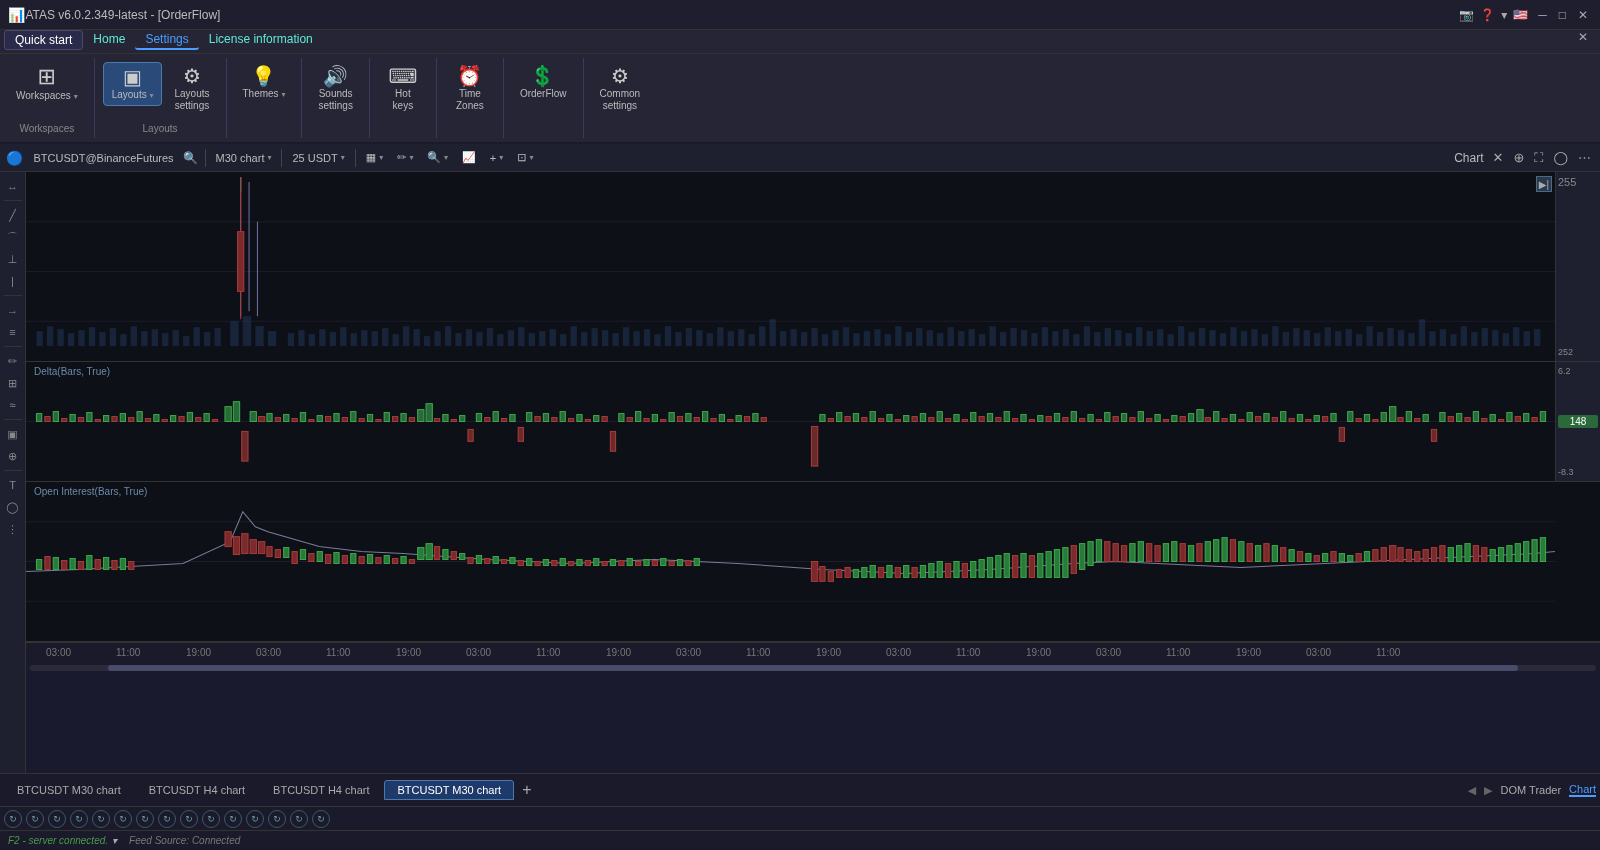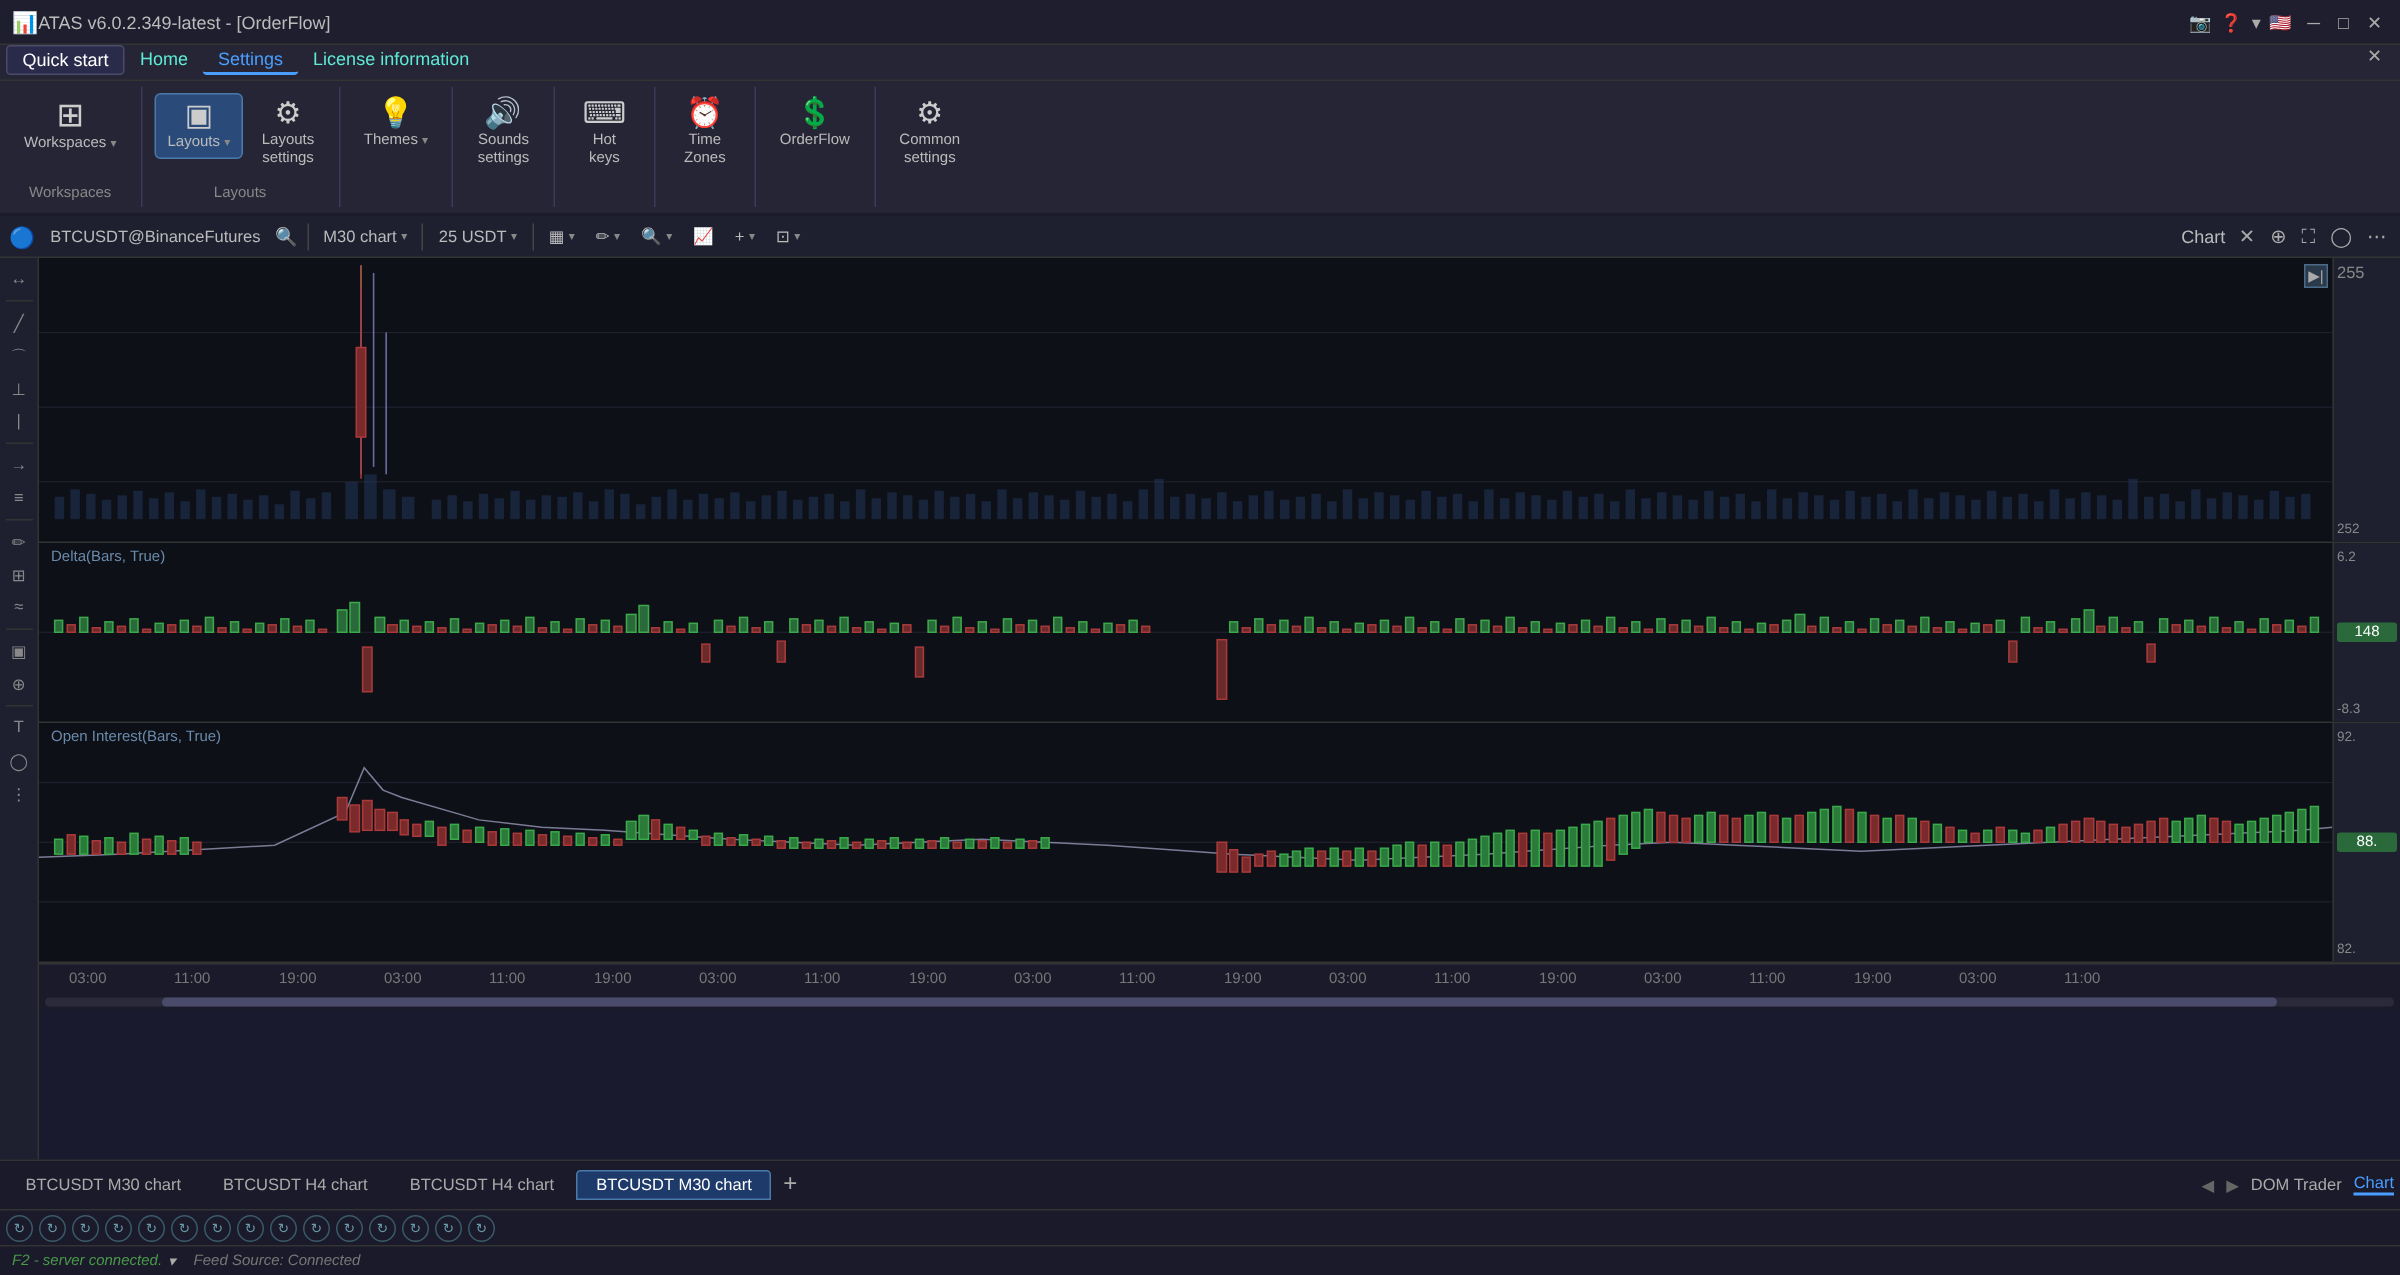--- a/index.html
+++ b/index.html
@@ -1162,25 +1162,20 @@
           <rect x="1390" y="66" width="5" height="14" class="candle-red"></rect>
           <rect x="1398" y="68" width="5" height="12" class="candle-green"></rect>
           <rect x="1406" y="66" width="5" height="14" class="candle-green"></rect>
           <rect x="1414" y="64" width="5" height="16" class="candle-green"></rect>
           <rect x="1422" y="62" width="5" height="18" class="candle-green"></rect>
           <rect x="1430" y="60" width="5" height="20" class="candle-green"></rect>
           <rect x="1438" y="58" width="5" height="22" class="candle-green"></rect>
           <rect x="1446" y="56" width="5" height="24" class="candle-green"></rect>
         </g>
       </svg>
-      <div class="chart-price-scale">
-        <span style="font-size:9px;color:#888;">92.</span>
-        <div class="price-badge">88.</div>
-        <span style="font-size:9px;color:#888;">82.</span>
-      </div>
     </div>
 
 
     <div id="time-axis">
       <div class="time-axis-inner">
         <span class="time-label" style="left:20px;">03:00</span>
         <span class="time-label" style="left:90px;">11:00</span>
         <span class="time-label" style="left:160px;">19:00</span>
         <span class="time-label" style="left:230px;">03:00</span>
         <span class="time-label" style="left:300px;">11:00</span>

